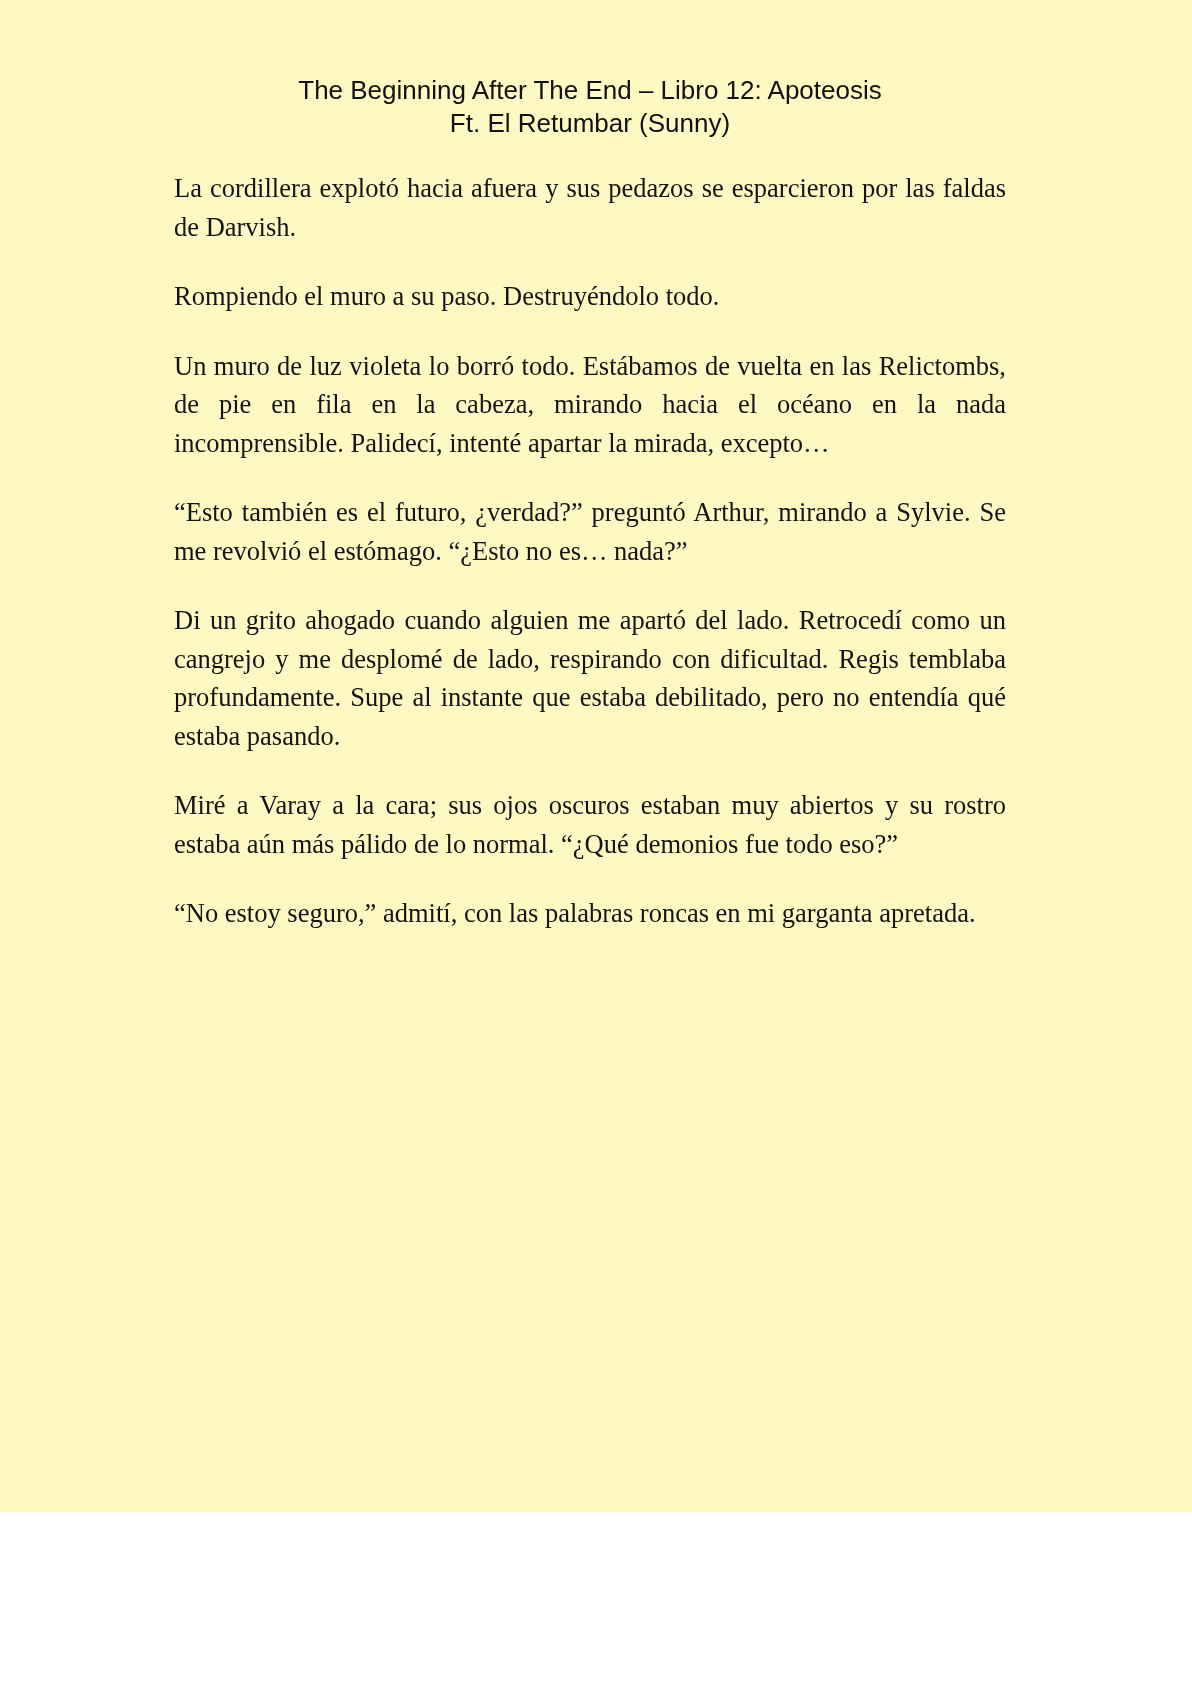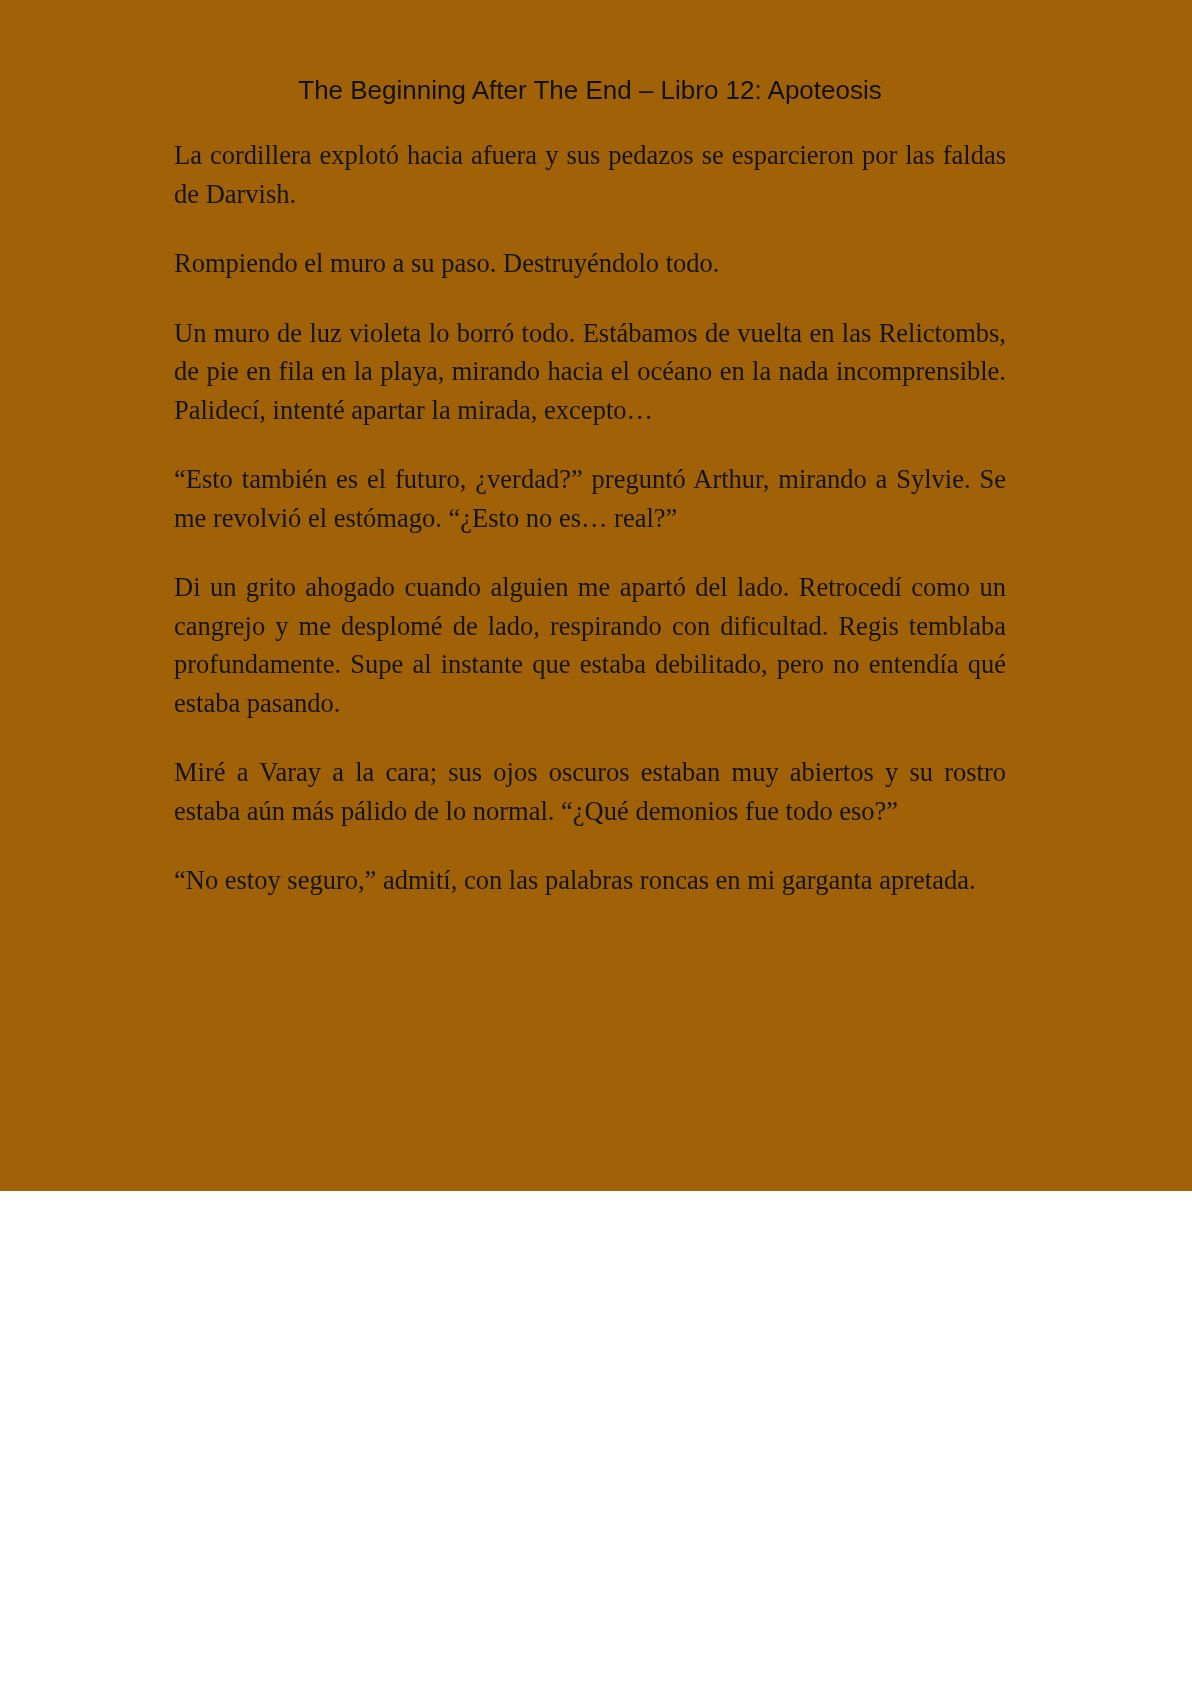--- a/index.html
+++ b/index.html
@@ -1,20 +1,20 @@
 <!DOCTYPE html>
 <html><head>
 <meta charset="utf-8">
 <style>
   html, body { margin: 0; padding: 0; background: #ffffff; }
   .page {
     position: relative;
     width: 1192px;
-    height: 1191px;
-    background: #a16207;
+    height: 1512px;
+    background: #fef9c3;
     overflow: hidden;
     font-family: "Liberation Serif", serif;
     color: #141414;
   }
   .header {
     padding-top: 74px;
     margin-left: 170px;
     margin-right: 182px;
     text-align: center;
     font-family: "Liberation Sans", sans-serif;
@@ -43,27 +43,28 @@
   }
   .footer-art svg { display: block; }
 </style>
 </head>
 <body>
 
 <div class="page">
 
   <div class="header">
     <div>The Beginning After The End – Libro 12: Apoteosis</div>
+    <div>Ft. El Retumbar (Sunny)</div>
   </div>
 
   <div class="content">
     <p>La cordillera explotó hacia afuera y sus pedazos se esparcieron por las faldas de Darvish.</p>
     <p>Rompiendo el muro a su paso. Destruyéndolo todo.</p>
-    <p>Un muro de luz violeta lo borró todo. Estábamos de vuelta en las Relictombs, de pie en fila en la playa, mirando hacia el océano en la nada incomprensible. Palidecí, intenté apartar la mirada, excepto…</p>
-    <p>“Esto también es el futuro, ¿verdad?” preguntó Arthur, mirando a Sylvie. Se me revolvió el estómago. “¿Esto no es… real?”</p>
+    <p>Un muro de luz violeta lo borró todo. Estábamos de vuelta en las Relictombs, de pie en fila en la cabeza, mirando hacia el océano en la nada incomprensible. Palidecí, intenté apartar la mirada, excepto…</p>
+    <p>“Esto también es el futuro, ¿verdad?” preguntó Arthur, mirando a Sylvie. Se me revolvió el estómago. “¿Esto no es… nada?”</p>
     <p>Di un grito ahogado cuando alguien me apartó del lado. Retrocedí como un cangrejo y me desplomé de lado, respirando con dificultad. Regis temblaba profundamente. Supe al instante que estaba debilitado, pero no entendía qué estaba pasando.</p>
     <p>Miré a Varay a la cara; sus ojos oscuros estaban muy abiertos y su rostro estaba aún más pálido de lo normal. “¿Qué demonios fue todo eso?”</p>
     <p>“No estoy seguro,” admití, con las palabras roncas en mi garganta apretada.</p>
   </div>
 
   <div class="footer-art">
     <svg viewBox="0 0 174 99" width="174" height="99" xmlns="http://www.w3.org/2000/svg">
       <rect width="174" height="99" fill="#cdcdcd"></rect>
 
       <path d="M28,10 Q70,-6 112,6 Q150,18 146,55 Q142,86 112,99 L40,99 Q26,70 24,45 Q24,22 28,10 Z" fill="#f2f2f1"></path>

